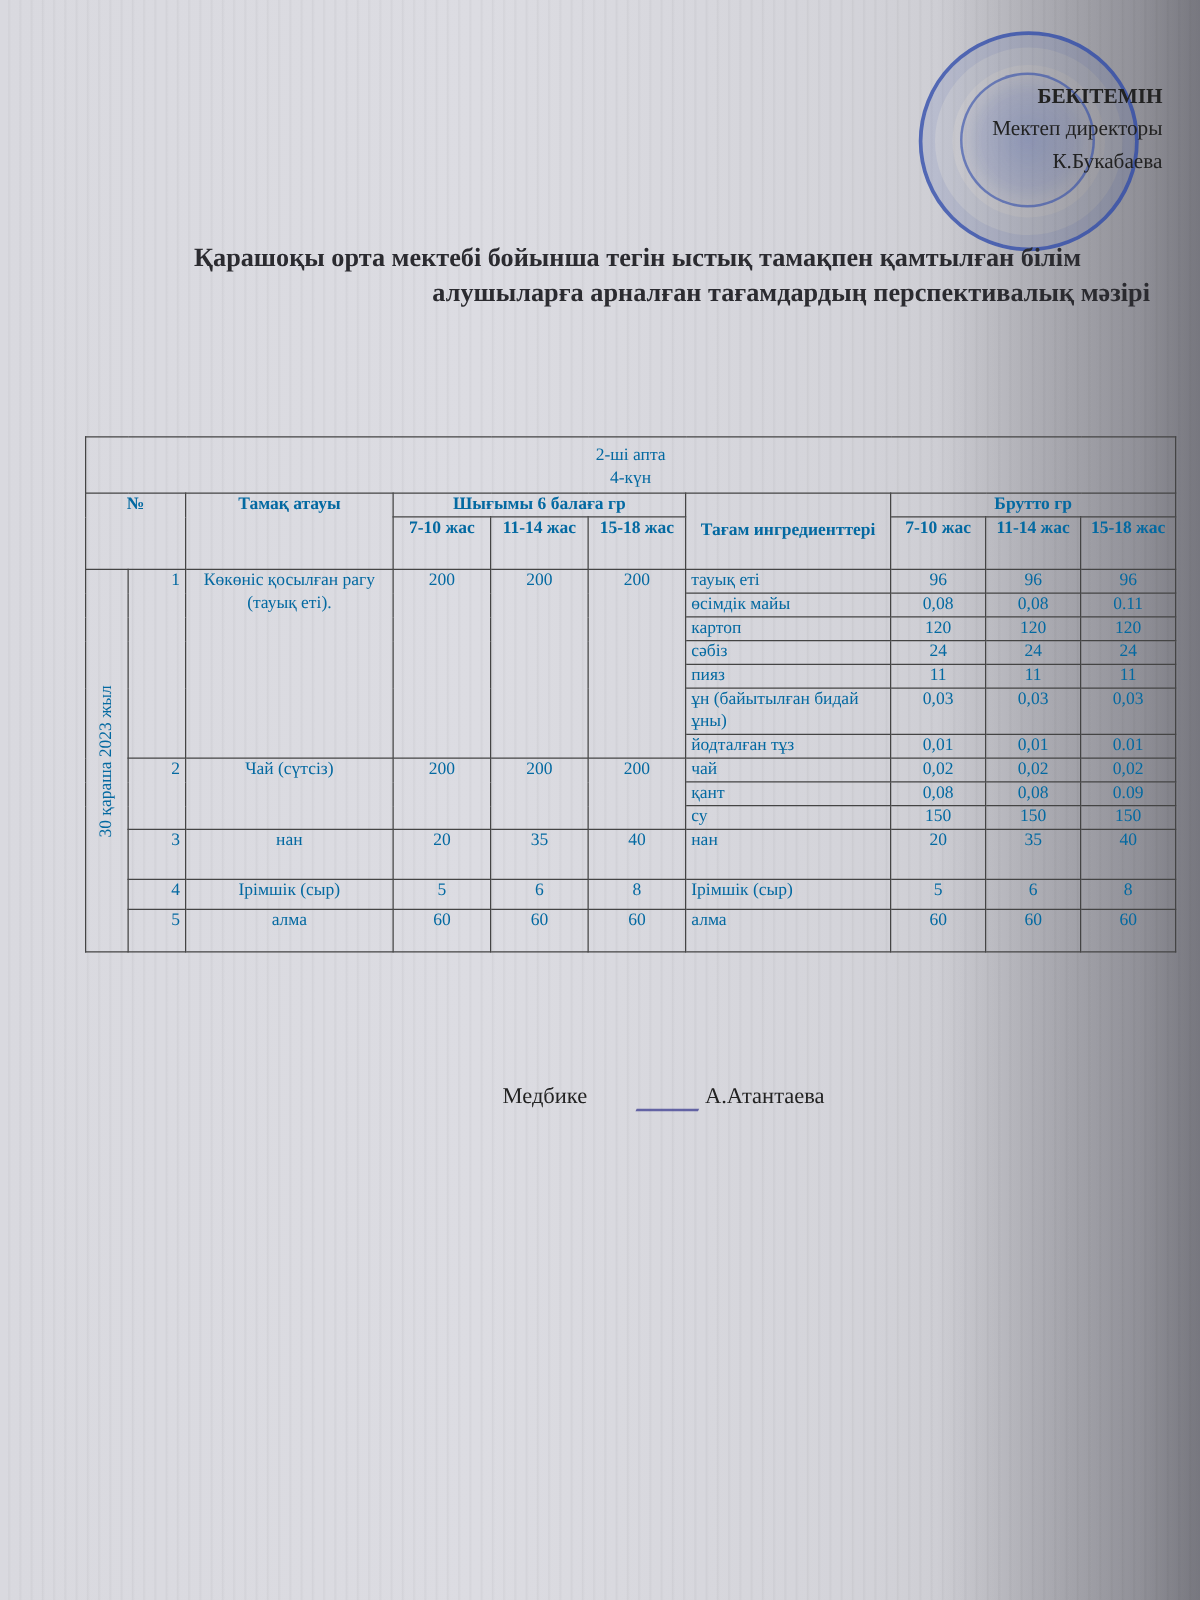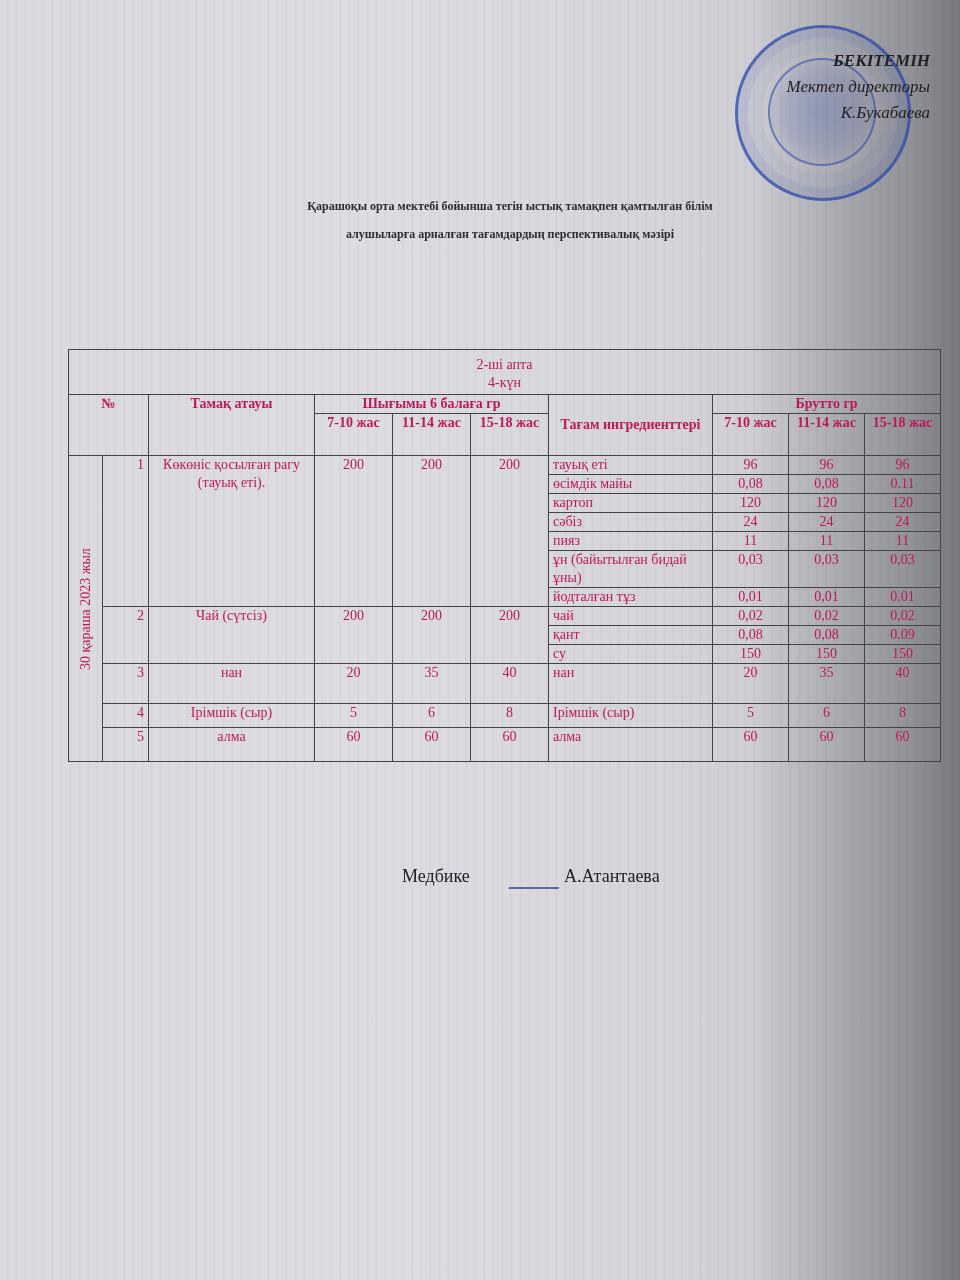--- a/index.html
+++ b/index.html
@@ -19,32 +19,32 @@
     position: absolute; left: 735px; top: 25px; width: 170px; height: 170px;
     border-radius: 50%; border: 3px solid rgba(40,70,170,0.75);
     box-shadow: inset 0 0 0 10px rgba(40,70,170,0.08), inset 0 0 0 24px rgba(40,70,170,0.05);
   }
   .stamp-inner {
     position: absolute; left: 30px; top: 30px; width: 104px; height: 104px; border-radius: 50%;
     border: 2px solid rgba(40,70,170,0.55);
     background: radial-gradient(circle, rgba(40,70,170,0.25) 0%, rgba(40,70,170,0.15) 50%, rgba(40,70,170,0.05) 70%);
   }
   .approve {
-    position: absolute; right: 30px; top: 48px; text-align: right;
-    font-size: 17px; line-height: 26px; color: #222; font-style: italic;
+    position: absolute; right: 30px; top: 64px; text-align: right;
+    font-size: 17px; line-height: 26px; color: #222;
   }
   .approve .b { font-weight: bold; }
   .title {
     position: absolute; left: 100px; top: 192px; width: 820px; text-align: center;
-    font-weight: bold; font-size: 12px; line-height: 28px; color: #2b2b30;
-  }
-  .title .normal { font-weight: normal; }
+    font-weight: bold; font-size: 21px; line-height: 28px; color: #2b2b30;
+  }
+  .title .normal { font-weight: normal; text-align: right; }
   table.menu {
     position: absolute; left: 68px; top: 349px; width: 872px;
-    border-collapse: collapse; font-size: 14px; color: #be185d;
+    border-collapse: collapse; font-size: 14px; color: #0369a1;
     table-layout: fixed;
   }
   table.menu td, table.menu th {
     border: 1px solid #444; padding: 0 4px; vertical-align: top; line-height: 18px;
   }
   th { font-weight: bold; }
   .c { text-align: center; }
   .r { text-align: right; }
   .vert {
     writing-mode: vertical-rl; transform: rotate(180deg);

